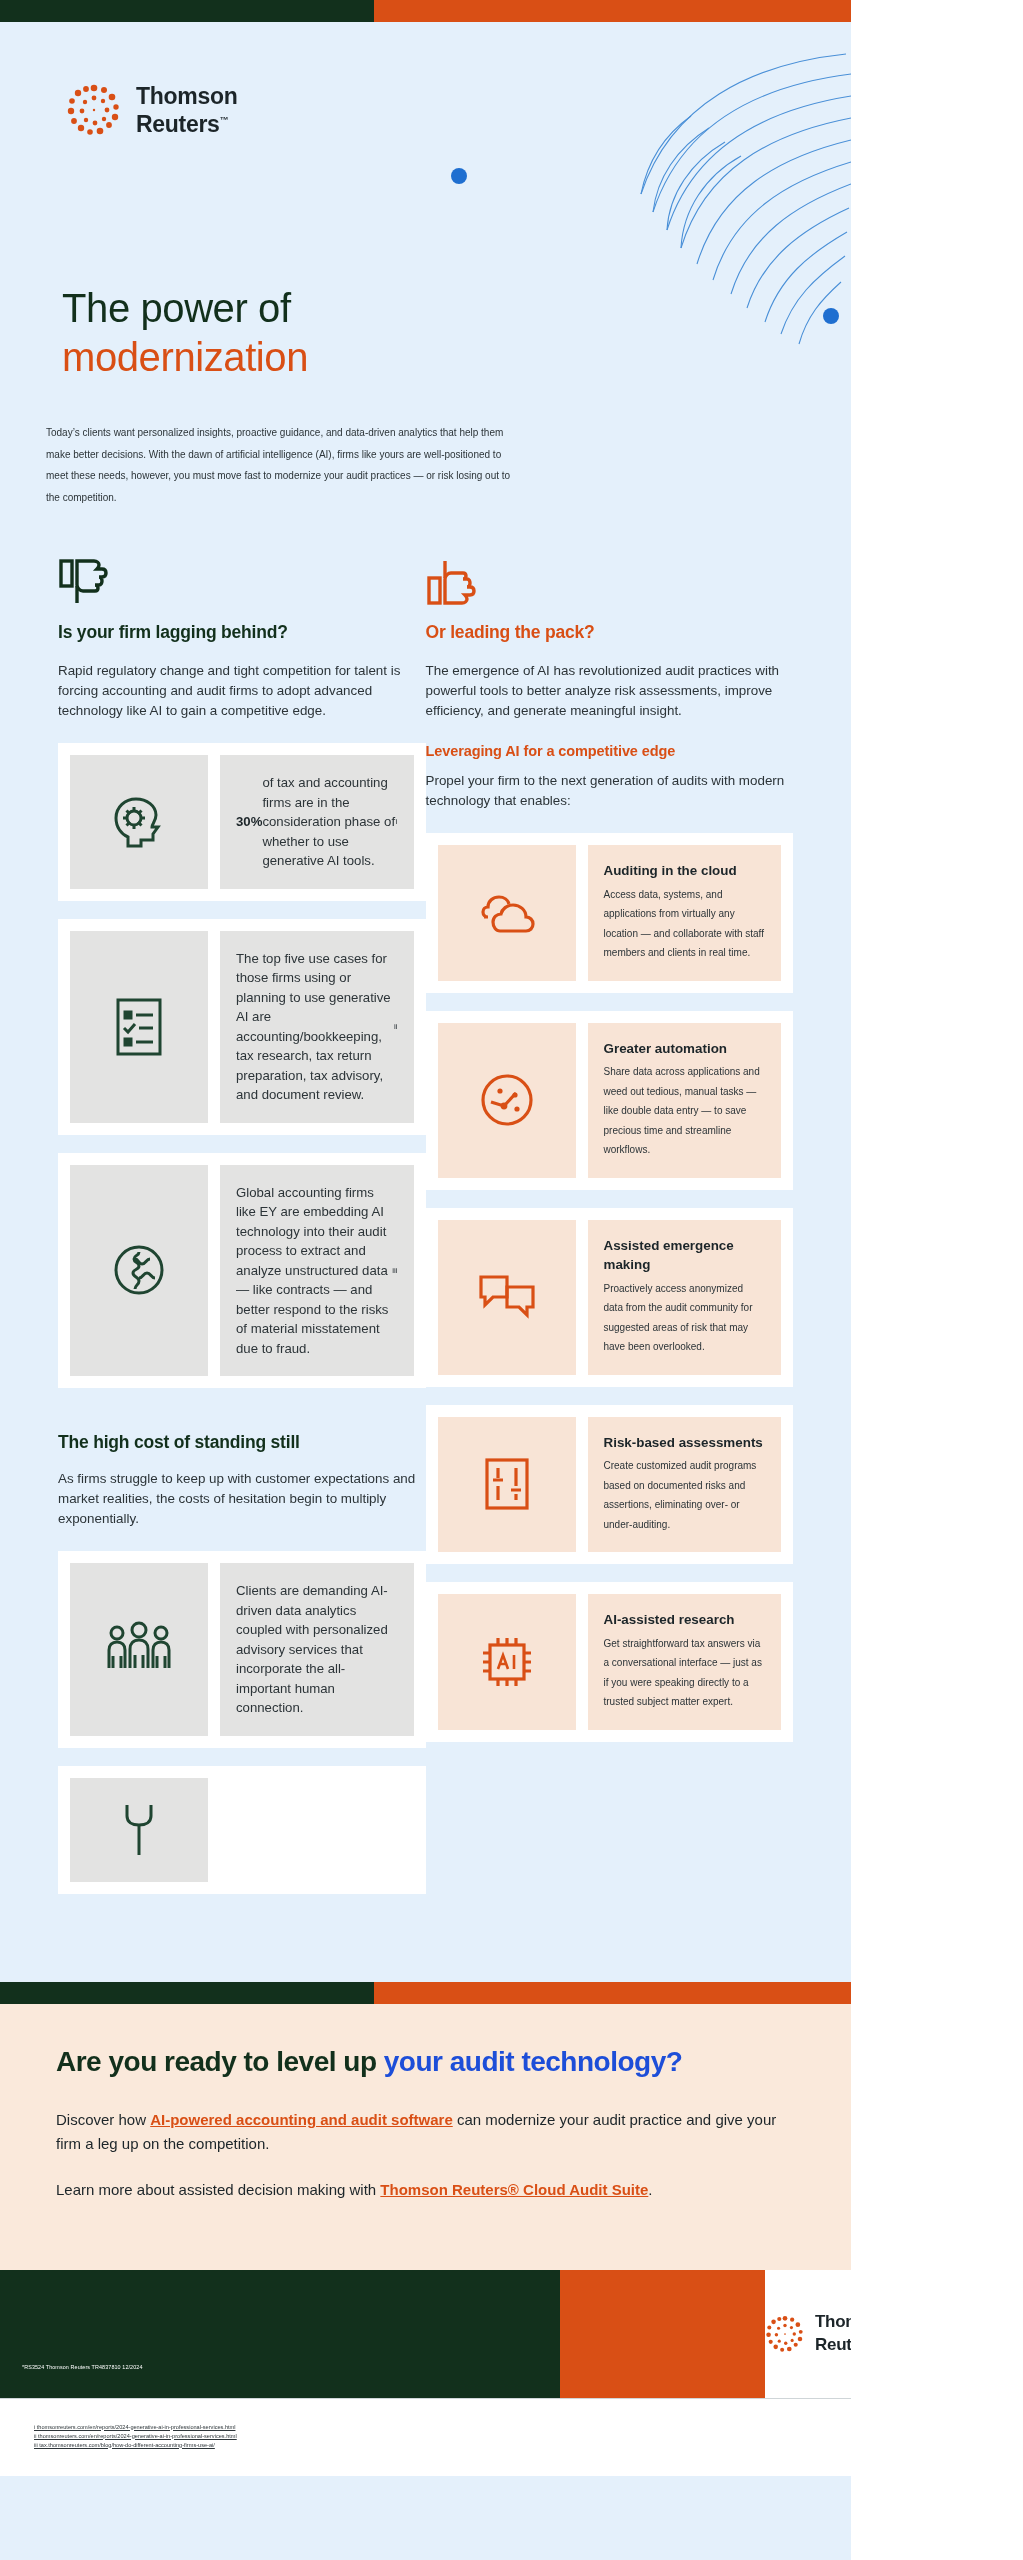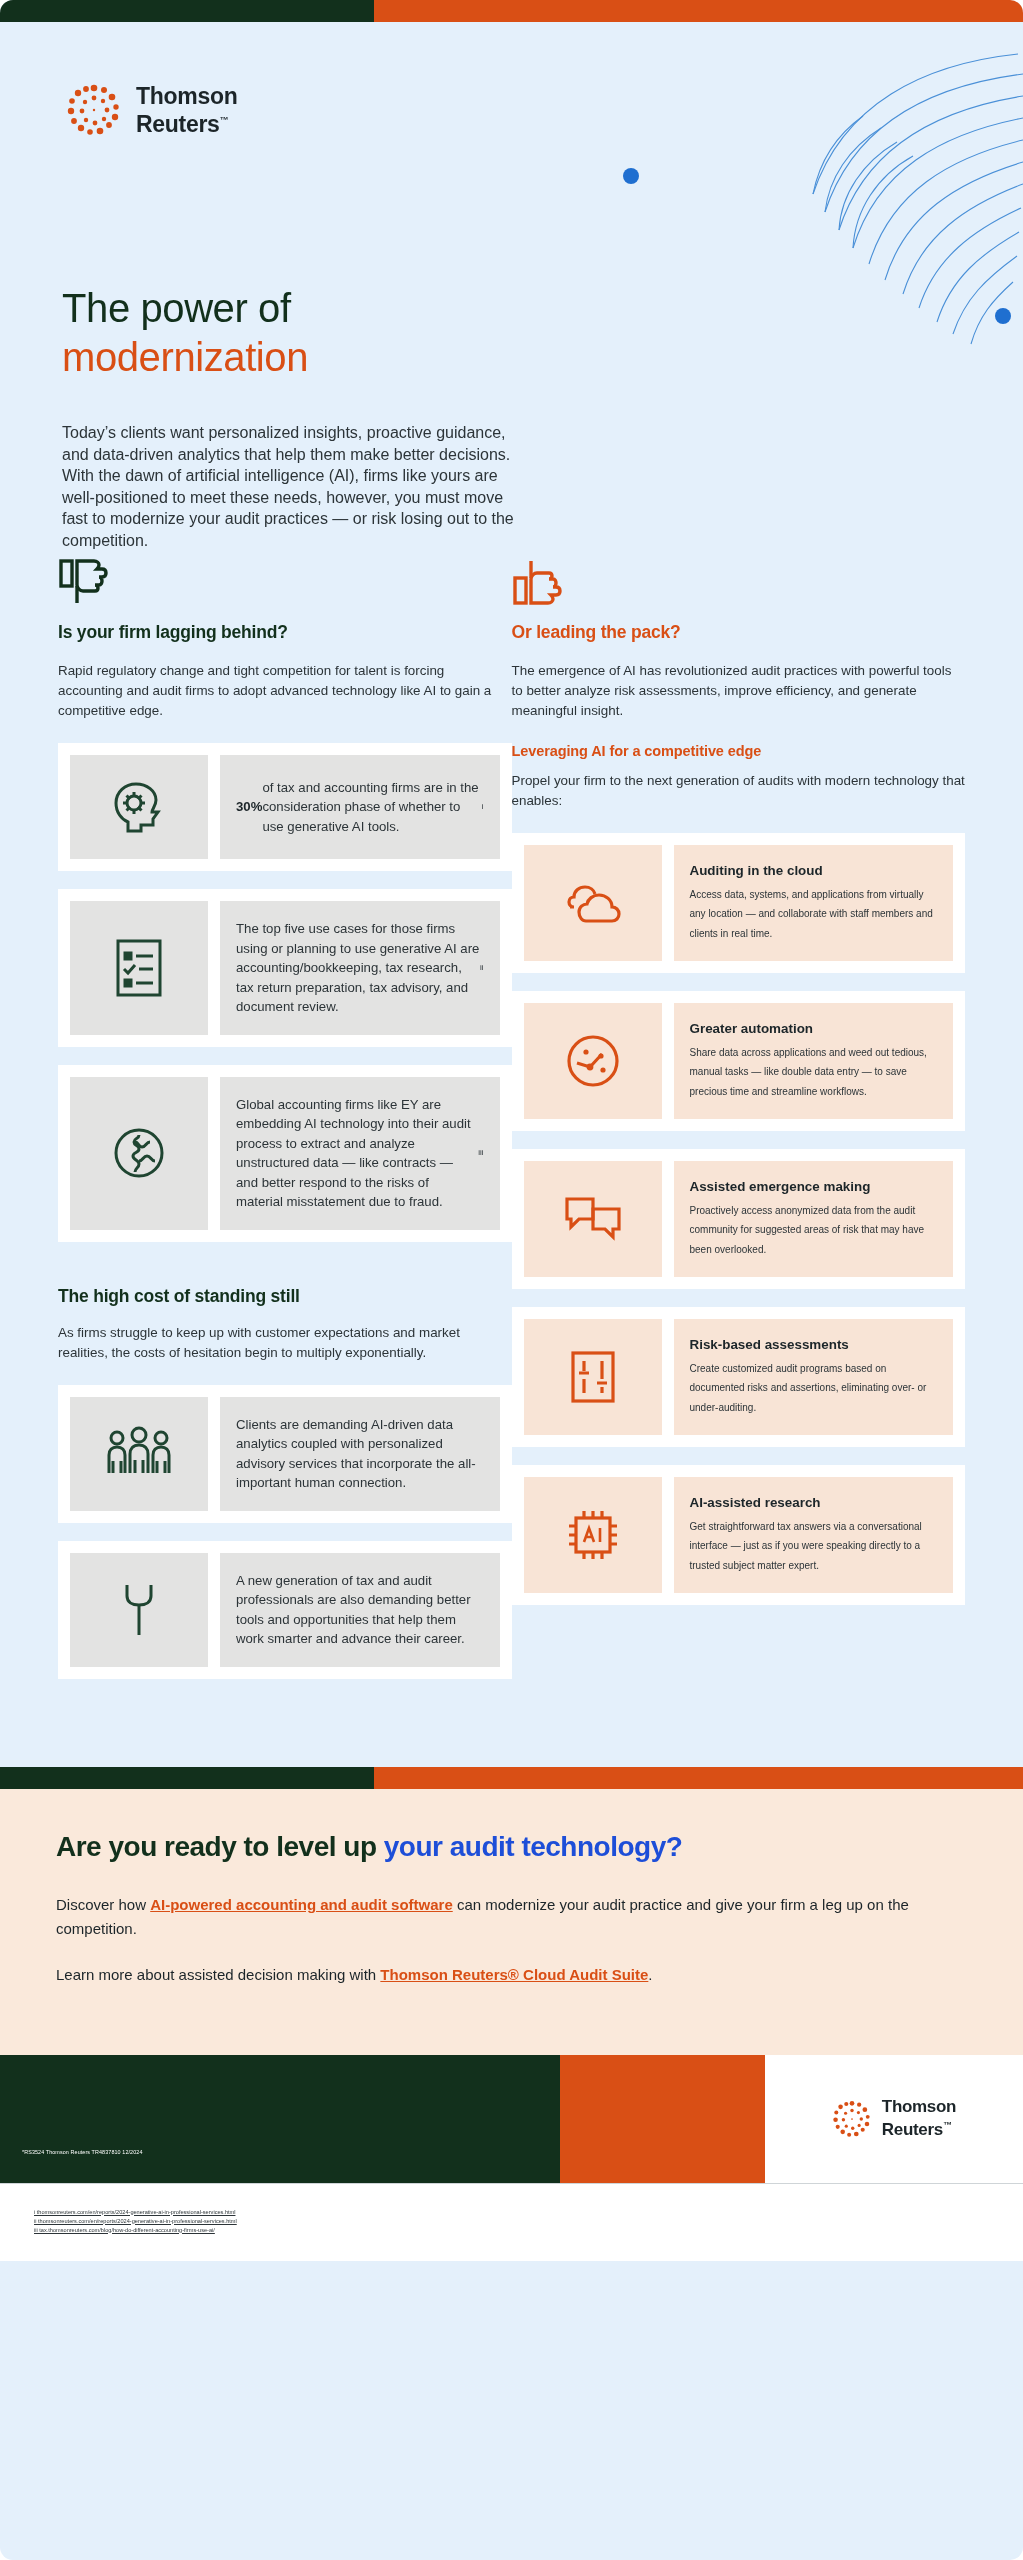--- a/index.html
+++ b/index.html
@@ -3,25 +3,24 @@
 <meta charset="utf-8">
 <style>
   * { box-sizing: border-box; margin: 0; padding: 0; }
   html, body {
     width: 1023px;
     background: #ffffff;
     font-family: "Liberation Sans", sans-serif;
   }
   .page {
     position: relative;
-    width: 1023px;
+    width: 851px;
     height: 2560px;
     overflow: hidden;
     background: #e4f0fb;
-    border-radius: 13px;
   }
 
   
   .topbar { display: flex; width: 100%; height: 22px; }
   .topbar .green { background: #12301c; flex: 0 0 374px; }
   .topbar .orange { background: #d94f15; flex: 1 1 auto; }
 
   
   .hero {
     position: relative;
@@ -53,23 +52,23 @@
     font-size: 40px;
     line-height: 49px;
     font-weight: normal;
     letter-spacing: -0.4px;
   }
   .hero-title .l1 { color: #12301c; display: block; }
   .hero-title .l2 { color: #d94f15; display: block; }
 
   .hero-para {
     position: absolute;
-    left: 62px; top: 400px;
+    left: 46px; top: 400px;
     width: 470px;
-    font-size: 16px;
+    font-size: 10px;
     line-height: 21.5px;
     color: #2c3438;
   }
 
   
   .body-wrap {
     position: relative;
     background: #e4f0fb;
     padding: 0 58px 70px 58px;
     display: flex;
@@ -399,25 +398,20 @@
           </div>
       </div>
 
       <div class="card">
         <div class="card-icon">
           <svg width="48" height="62" viewBox="0 0 48 62" fill="none" stroke="#1f4531" stroke-width="3">
             <path d="M12 6v11c0 6 5 9 12 9s12-3 12-9V6"></path>
             <path d="M24 26v30"></path>
           </svg>
         </div>
-        <div class="card-text">
-            <b></b>
-            <span>A new generation of tax and audit professionals are also demanding better tools and opportunities that help them work smarter and advance their career.</span>
-            <sup></sup>
-          </div>
       </div>
     </div>
 
     <div class="col">
       <div class="col-icon">
         <svg width="52" height="50" viewBox="0 0 52 50" fill="none" stroke="#d94f15" stroke-width="3.4">
           <rect x="3" y="21" width="11" height="25"></rect>
           <path d="M19 46h17c3 0 5-2 5-4 0-2-1-3-2-4h5c3 0 4-2 4-4s-1-4-4-4h-3c2 0 3-2 3-4s-1-4-3-4h-4c2 0 3-1 3-3s-1-3-3-3H25c-3 0-6 3-6 6v24z"></path>
           <path d="M19 21V4"></path>
         </svg>

